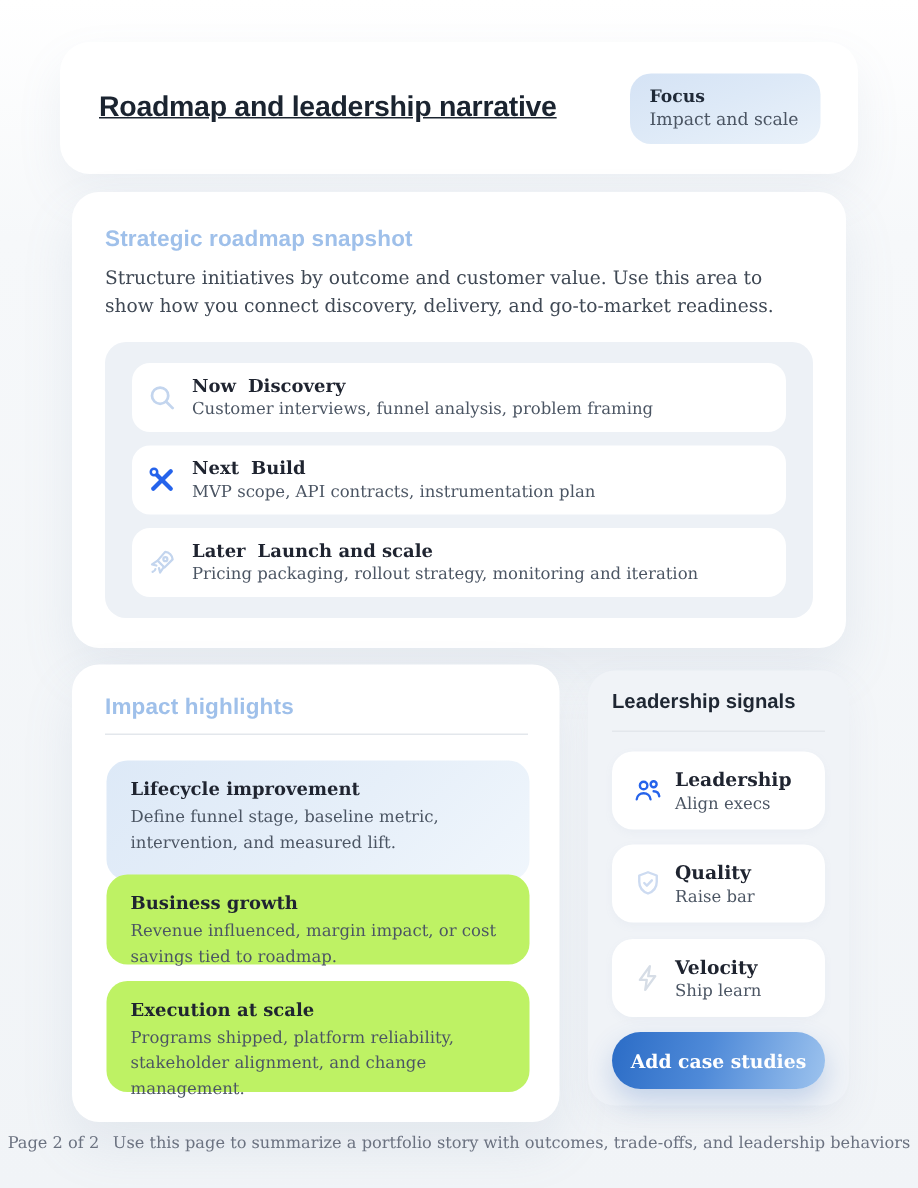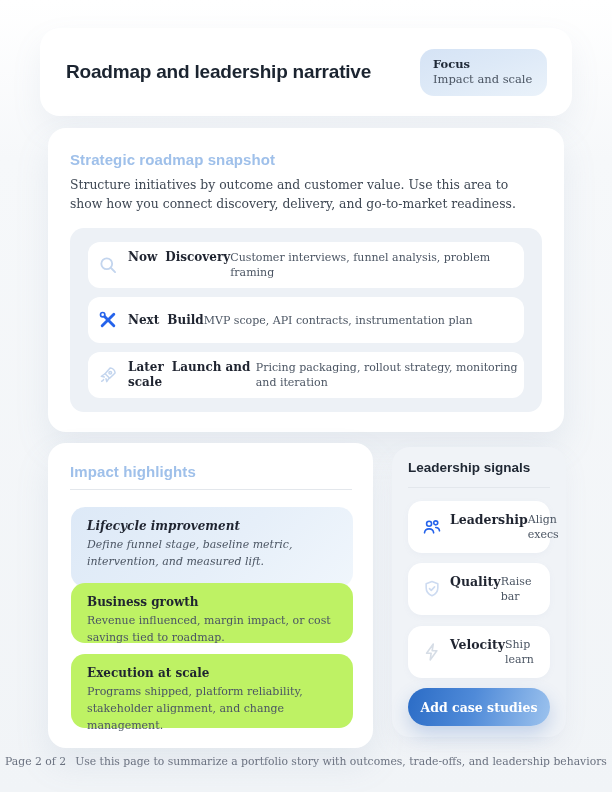--- a/index.html
+++ b/index.html
@@ -16,21 +16,21 @@
   
   .hero-card {
     position: absolute; left: 40px; top: 28px; width: 532px; height: 88px;
     background: #ffffff; border-radius: 20px;
     box-shadow: 0 14px 30px rgba(125,145,175,0.10);
     display: flex; align-items: center; justify-content: space-between;
     padding: 0 25px 0 26px;
   }
   .hero-title {
     font-family: "Liberation Sans", sans-serif;
-    font-weight: bold; font-size: 19px; color: #1b2430; letter-spacing: -0.2px;
+    font-weight: bold; font-size: 19px; color: #1b2430; letter-spacing: -0.2px; text-decoration: underline;
   }
   .focus-badge {
     width: 127px; min-height: 45px; border-radius: 14px;
     background: linear-gradient(160deg, #d5e3f5 0%, #dde9f7 45%, #eaf2fa 100%);
     padding: 8px 12px 9px 13px;
   }
   .focus-badge .label { font-size: 11.5px; font-weight: bold; color: #1f2937; line-height: 15px; }
   .focus-badge .value { font-size: 11.5px; color: #4b5563; line-height: 15px; }
 
   
@@ -54,21 +54,21 @@
     background: #edf1f6; border-radius: 14px;
     padding: 14px 18px;
   }
   .road-row {
     position: relative; width: 436px; height: 46px; background: #ffffff;
     border-radius: 12px; margin-bottom: 9px;
     display: flex; align-items: center; padding-left: 10px;
   }
   .road-row:last-child { margin-bottom: 16px; }
   .row-icon { width: 20px; height: 20px; flex: 0 0 20px; margin-right: 10px; }
-  .row-text { display: flex; flex-direction: row; }
+  .row-text { display: flex; flex-direction: column; }
   .row-title { font-size: 12px; font-weight: bold; color: #1f2430; line-height: 15px; }
   .row-title .stage { margin-right: 8px; }
   .row-sub { font-size: 11px; color: #4b5563; line-height: 15px; }
 
   
   .impact-card {
     position: absolute; left: 48px; top: 443px; width: 325px; height: 305px;
     background: #ffffff; border-radius: 18px;
     box-shadow: 0 16px 34px rgba(125,145,175,0.13);
   }
@@ -76,21 +76,21 @@
   .divider { position: absolute; height: 1px; background: #e3e7ec; }
   .impact-divider { left: 22px; top: 46px; width: 282px; }
   .impact-item {
     position: absolute; left: 23px; width: 282px;
     border-radius: 14px; padding: 11px 16px;
     background: #bef264;
   }
   .impact-item.highlight {
     background: linear-gradient(135deg, #dde9f7 0%, #e6eff9 55%, #f0f6fc 100%);
   }
-  .impact-item-1 { top: 64px;  height: 80px; font-style: italic; }
+  .impact-item-1 { top: 64px;  height: 80px; }
   .impact-item-2 { top: 140px; height: 60px; }
   .impact-item-3 { top: 211px; height: 74px; }
   .impact-title { font-size: 12px; font-weight: bold; color: #1f2430; line-height: 16px; margin-bottom: 2px; }
   .impact-body { font-size: 11px; color: #4b5563; line-height: 17px; width: 252px; }
 
   
   .signals-panel {
     position: absolute; left: 392px; top: 447px; width: 174px; height: 290px;
     background: #f0f3f7; border-radius: 18px;
     box-shadow: 0 10px 24px rgba(125,145,175,0.08);

